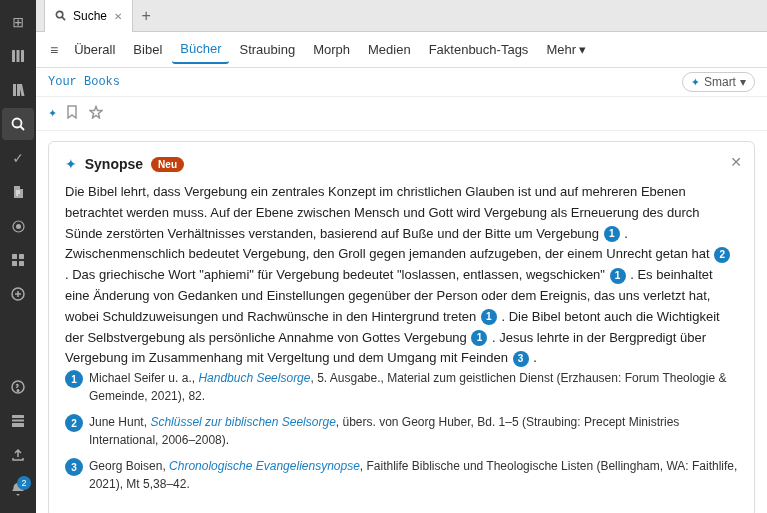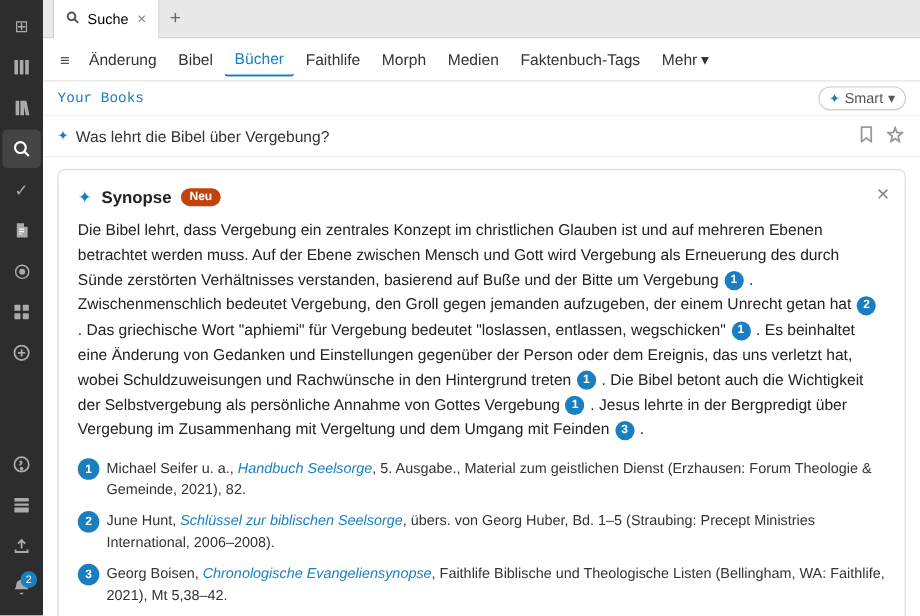--- a/index.html
+++ b/index.html
@@ -176,21 +176,21 @@
     .neu-badge {
       background: #c2410c;
       color: #fff;
       font-size: 10px;
       font-weight: 600;
       padding: 2px 7px;
       border-radius: 10px;
     }
     .close-card { position: absolute; top: 12px; right: 12px; color: #888; cursor: pointer; font-size: 14px; }
 
-    .synopsis-body { font-size: 13px; line-height: 1.6; color: #222; margin-bottom: 12px; }
+    .synopsis-body { font-size: 13px; line-height: 1.6; color: #222; }
     .sup-num {
       display: inline-flex;
       align-items: center;
       justify-content: center;
       width: 16px;
       height: 16px;
       background: #1a7fc1;
       color: #fff;
       font-size: 10px;
       font-weight: 700;
@@ -319,24 +319,24 @@
           </svg>
       </span>
       <span>Suche</span>
       <span class="close-btn">✕</span>
     </div>
     <button class="tab-add">+</button>
   </div>
 
   <div class="nav-bar">
     <span class="hamburger">≡</span>
-    <div class="nav-item">Änderung</div>
+    <div class="nav-item">Überall</div>
     <div class="nav-item">Bibel</div>
     <div class="nav-item active">Bücher</div>
-    <div class="nav-item">Faithlife</div>
+    <div class="nav-item">Straubing</div>
     <div class="nav-item">Morph</div>
     <div class="nav-item">Medien</div>
     <div class="nav-item">Faktenbuch-Tags</div>
     <div class="nav-item" style="display:flex;align-items:center;gap:3px;">
       <span>Mehr</span>
       <span>▾</span>
     </div>
     <div class="nav-spacer"></div>
 
   </div>
@@ -345,21 +345,20 @@
     <span class="your-books-label">Your Books</span>
     <button class="smart-btn">
       <span style="color:#1a7fc1;font-size:11px;">✦</span>
       <span>Smart</span>
       <span>▾</span>
     </button>
   </div>
 
   <div class="search-bar">
     <span class="search-icon-small" style="color:#1a7fc1;">✦</span>
-    <span class="search-text">Was lehrt die Bibel über Vergebung?</span>
     <div class="search-actions">
       <span class="search-action-btn">
         <svg width="14" height="14" viewBox="0 0 14 14" fill="none" stroke="#999" stroke-width="1.5">
             <path d="M3 1h8v12l-4-3-4 3V1z"></path>
           </svg>
       </span>
       <span class="search-action-btn">
         <svg width="14" height="14" viewBox="0 0 14 14" fill="none" stroke="#999" stroke-width="1.5">
             <polygon points="7,1.5 8.5,5.5 13,5.5 9.5,8.5 10.5,13 7,10.5 3.5,13 4.5,8.5 1,5.5 5.5,5.5"></polygon>
           </svg>

